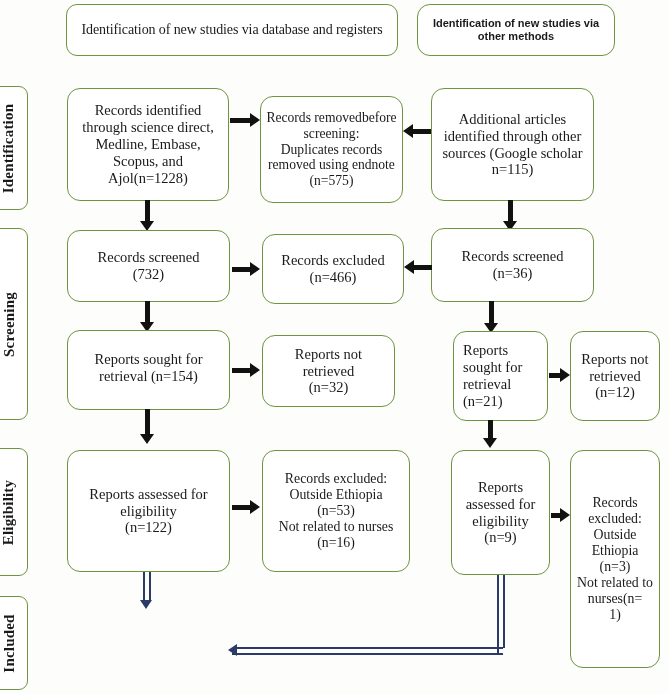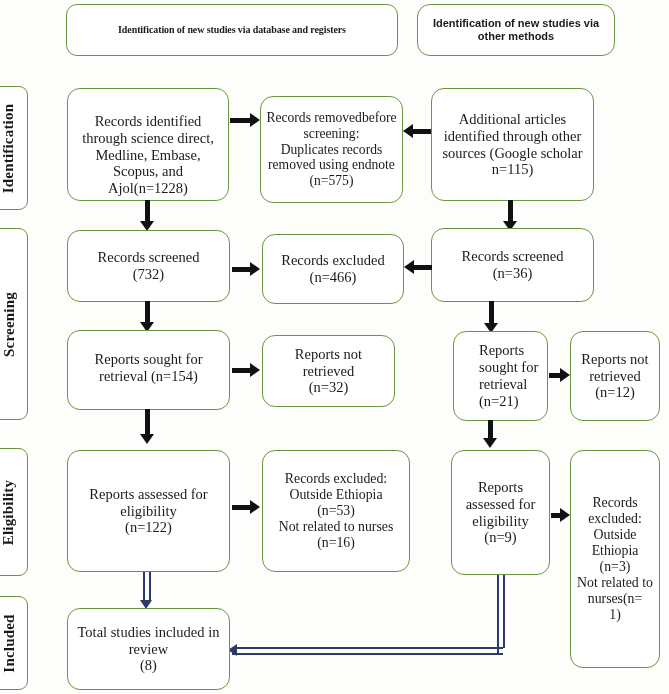--- a/index.html
+++ b/index.html
@@ -24,22 +24,22 @@
     justify-content:center;
     text-align:center;
     line-height:1.16;
     font-size:14.5px;
     padding:3px 5px;
   }
   .box span{display:block;width:100%;white-space:pre-line;}
 
   .hdr{
     font-family:"Liberation Serif",serif;
-    font-weight:bold;
-    font-size:10px;
+    font-weight:normal;
+    font-size:14px;
     border-radius:11px;
     letter-spacing:-0.1px;
   }
   .hdr-sans{
     font-family:"Liberation Sans",sans-serif;
     font-weight:bold;
     font-size:11px;
   }
 
   
@@ -97,21 +97,21 @@
   <div class="vlabel" style="left:-10px;top:228px;width:38px;height:192px;">
     <span>Screening</span>
   </div>
   <div class="vlabel" style="left:-10px;top:448px;width:38px;height:128px;">
     <span>Eligibility</span>
   </div>
   <div class="vlabel" style="left:-10px;top:596px;width:38px;height:94px;">
     <span>Included</span>
   </div>
 
-  <div class="box" style="left:67px;top:88px;width:162px;height:113px;align-items:flex-end;">
+  <div class="box" style="left:67px;top:88px;width:162px;height:113px;">
     <span>Records identified through science direct, Medline, Embase, Scopus, and Ajol(n=1228)</span>
   </div>
 
   <div class="box" style="left:260px;top:96px;width:143px;height:107px;font-size:13.6px;">
     <span>Records removedbefore screening:
 Duplicates records removed using endnote (n=575)</span>
   </div>
 
   <div class="box" style="left:431px;top:88px;width:163px;height:113px;">
     <span>Additional articles identified through other sources (Google scholar n=115)</span>
@@ -158,21 +158,21 @@
 
   <div class="box" style="left:67px;top:330px;width:163px;height:80px;align-items:flex-start;padding-top:20px;">
     <span>Reports sought for retrieval (n=154)</span>
   </div>
 
   <div class="box" style="left:262px;top:335px;width:133px;height:72px;">
     <span>Reports not retrieved
 (n=32)</span>
   </div>
 
-  <div class="box al-left" style="left:453px;top:331px;width:95px;height:90px;padding-left:25px;">
+  <div class="box al-left" style="left:453px;top:331px;width:95px;height:90px;padding-left:9px;">
     <span>Reports sought for retrieval
 (n=21)</span>
   </div>
 
   <div class="box" style="left:570px;top:331px;width:90px;height:90px;">
     <span>Reports not retrieved
 (n=12)</span>
   </div>
 
   <div class="ln hline" style="left:232px;top:368px;width:20px;"></div>
@@ -221,18 +221,14 @@
   <div class="nv nv-v" style="left:143px;top:572px;height:30px;"></div>
   <div class="nv nv-v" style="left:149px;top:572px;height:30px;"></div>
   <div class="nah-down" style="left:140px;top:600px;"></div>
 
   <div class="nv nv-v" style="left:497px;top:575px;height:79px;"></div>
   <div class="nv nv-v" style="left:503px;top:575px;height:73px;"></div>
   <div class="nv nv-h" style="left:232px;top:653px;width:271px;"></div>
   <div class="nv nv-h" style="left:236px;top:647px;width:267px;"></div>
   <div class="nah-left" style="left:228px;top:644px;"></div>
 
-  <div class="box" style="left:67px;top:608px;width:163px;height:82px;">
-    <span>Total studies included in review
-(8)</span>
-  </div>
 
 </div>
 
 </body></html>

